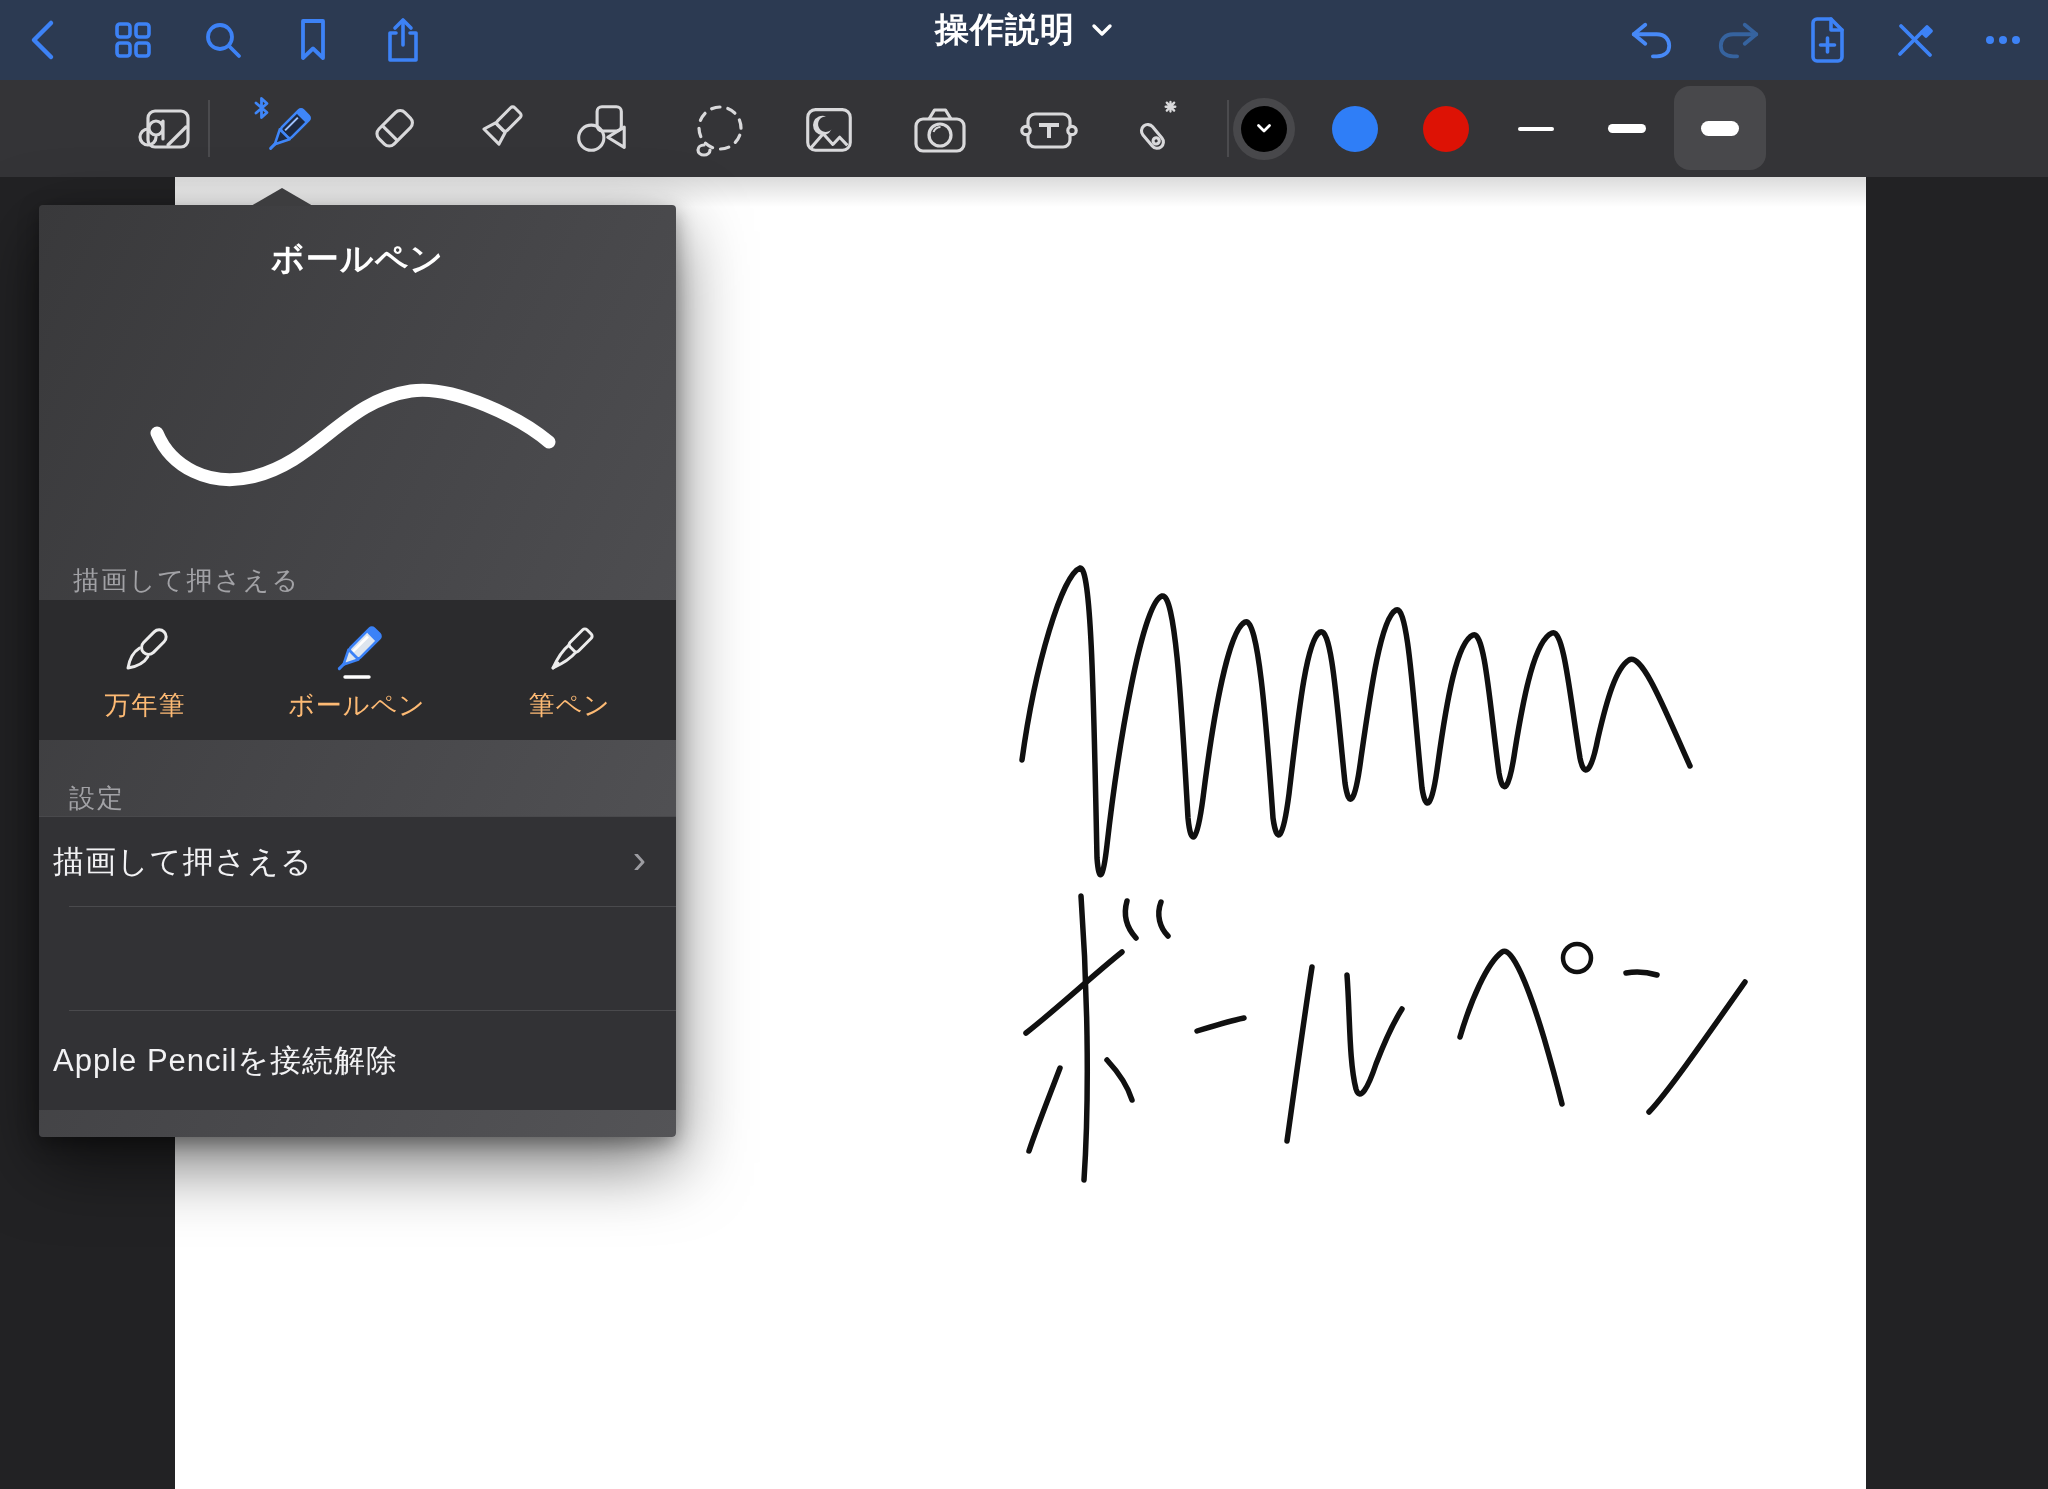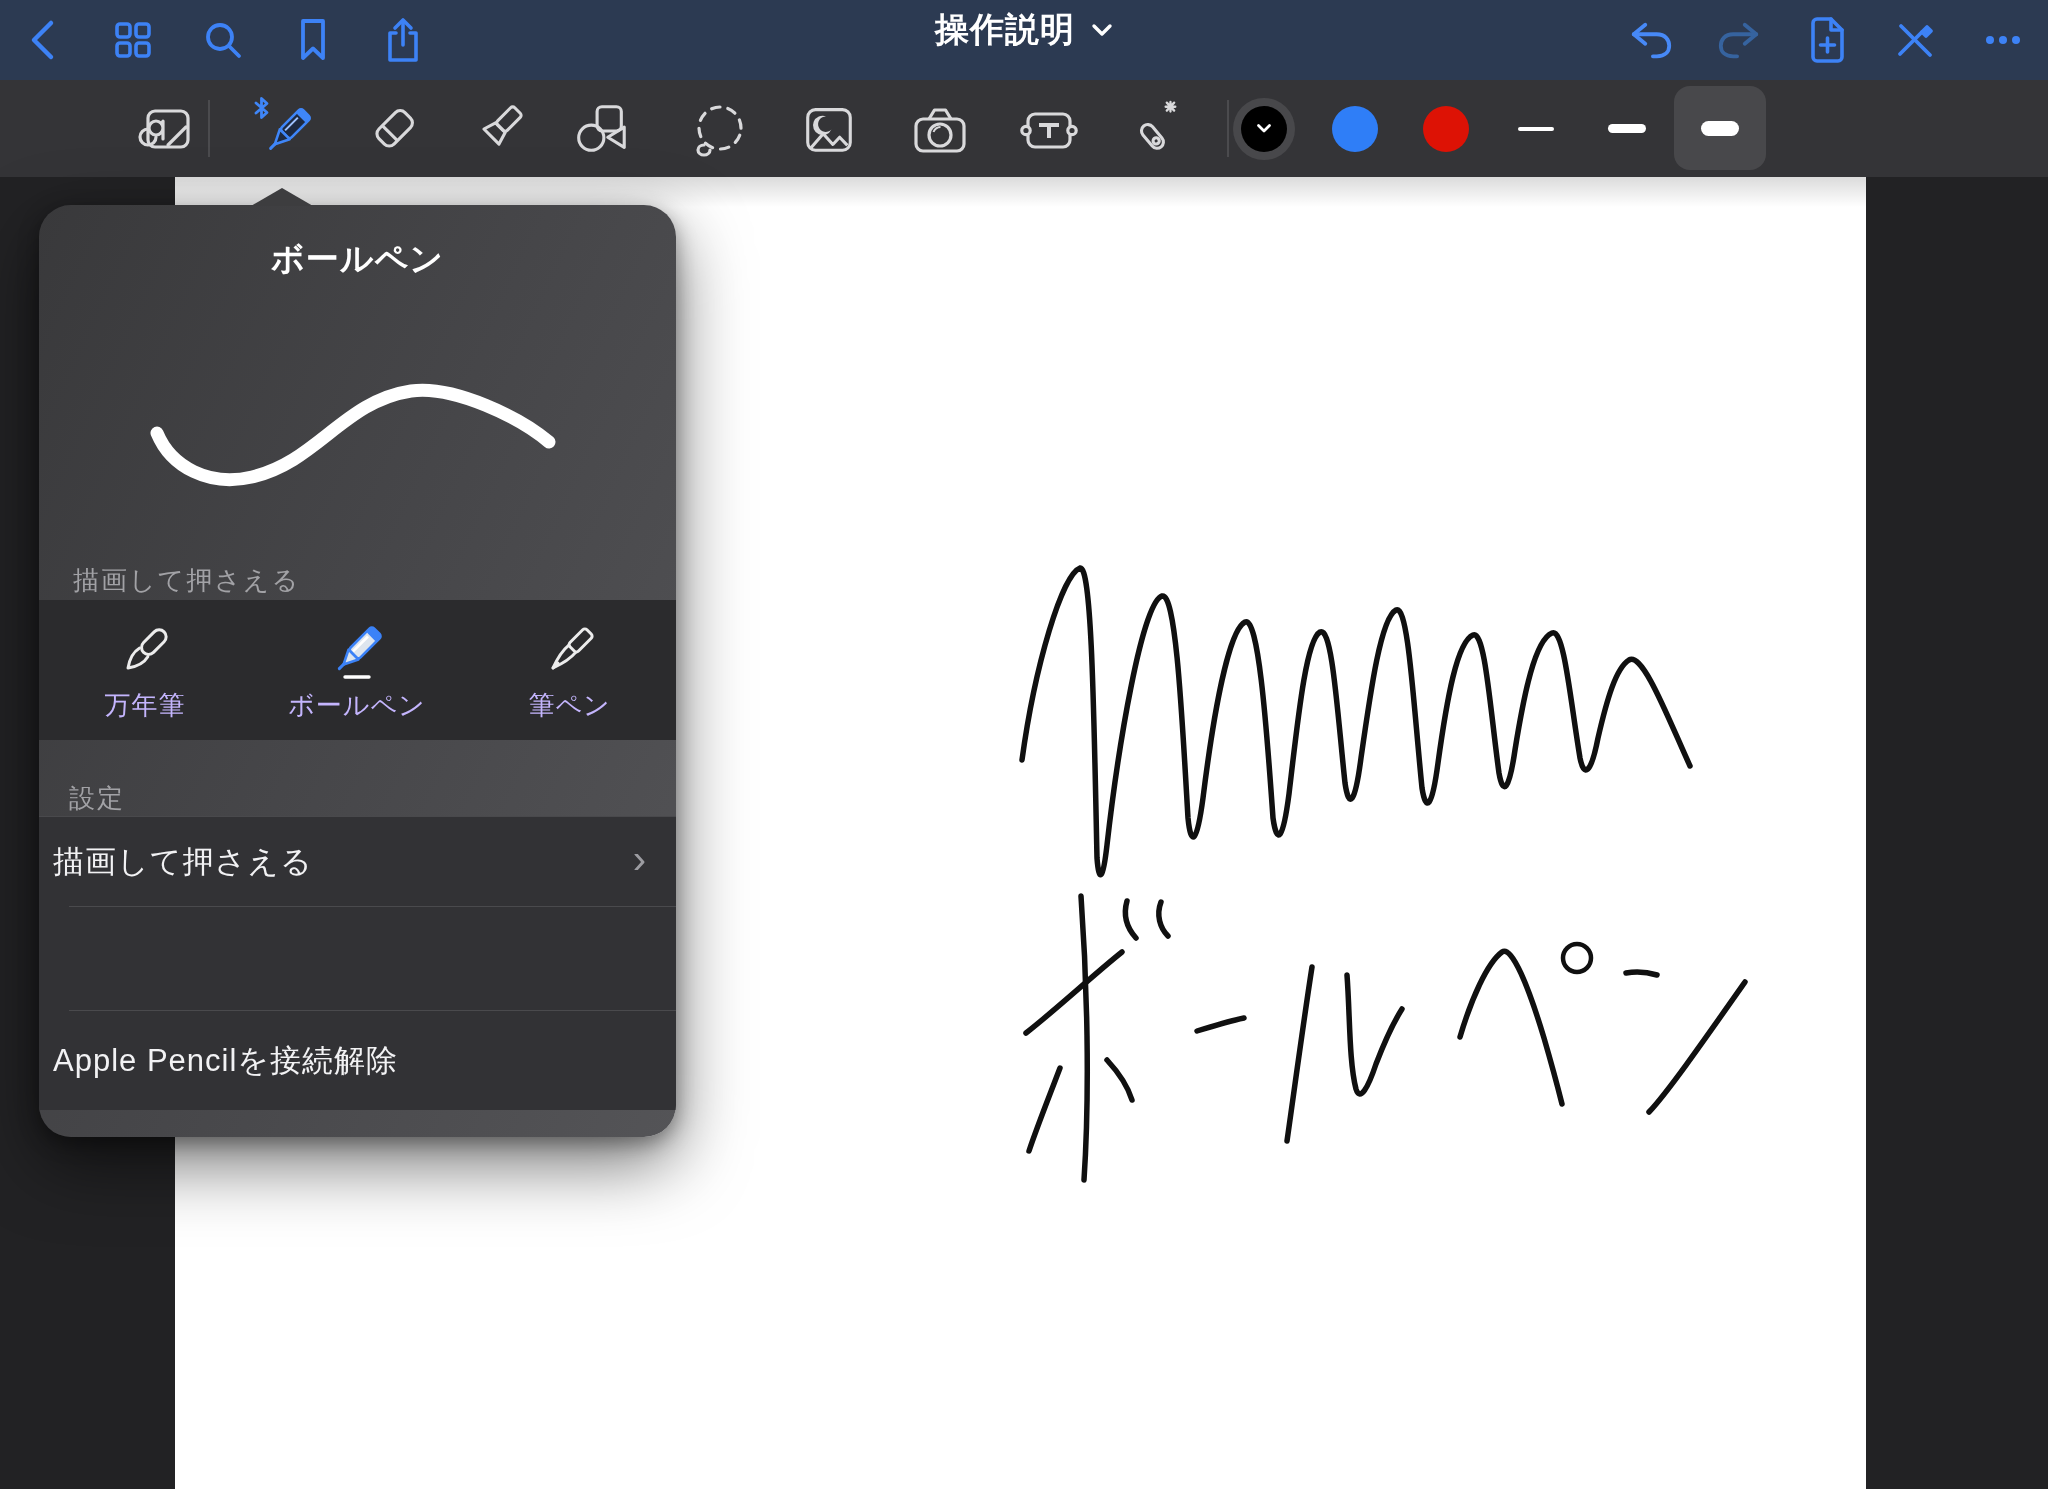--- a/index.html
+++ b/index.html
@@ -70,21 +70,21 @@
   .ink{position:absolute;left:0;top:0;width:2048px;height:1489px;z-index:8;pointer-events:none;}
 
   
   .pop-arrow{
     position:absolute;left:251px;top:188px;width:0;height:0;z-index:21;
     border-left:31px solid transparent;border-right:31px solid transparent;
     border-bottom:18px solid #3d3d3f;
   }
   .popover{
     position:absolute;left:39px;top:205px;width:637px;height:932px;z-index:20;
-    border-radius:32px;overflow:hidden;
+    border-radius:4px;overflow:hidden;
     background:linear-gradient(115deg,#39393b 0%,#464649 48%,#545457 100%);
     box-shadow:0 26px 70px rgba(0,0,0,.55),0 6px 20px rgba(0,0,0,.35);
   }
   .pop-title{
     position:absolute;left:0;top:32px;width:100%;text-align:center;
     color:#ffffff;font-size:33px;font-weight:700;letter-spacing:1px;
   }
   .wave-svg{position:absolute;left:0;top:0;width:637px;height:400px;pointer-events:none;}
   .sec-label{
     position:absolute;color:#a2a2a6;font-size:26px;letter-spacing:2px;
@@ -92,21 +92,21 @@
   .lbl-penstyle{left:34px;top:358px;}
   .lbl-settings{left:30px;top:576px;}
   .pen-row{
     position:absolute;left:0;top:395px;width:637px;height:140px;background:#2b2b2d;
     display:flex;align-items:center;justify-content:space-around;padding:0 14px;box-sizing:border-box;
   }
   .pen-item{
     display:flex;flex-direction:column;align-items:center;gap:4px;
     background:none;border:none;padding:0;cursor:pointer;
   }
-  .pen-item .plabel{color:#c4b5fd;font-size:26px;letter-spacing:1px;}
+  .pen-item .plabel{color:#fdba74;font-size:26px;letter-spacing:1px;}
   .settings-rows{
     position:absolute;left:0;top:611px;width:637px;height:294px;background:#323235;
     border-top:1px solid #49494c;box-sizing:border-box;
   }
   .s-row{
     position:absolute;left:0;right:0;display:flex;align-items:center;
     padding:0 30px 0 14px;box-sizing:border-box;background:none;border:none;cursor:pointer;text-align:left;
   }
   .s-row .rlabel{color:#f2f2f4;font-size:31px;letter-spacing:1px;}
   .s-row .chev{margin-left:auto;color:#9c9ca1;font-size:40px;line-height:1;transform:translateY(-3px);}

